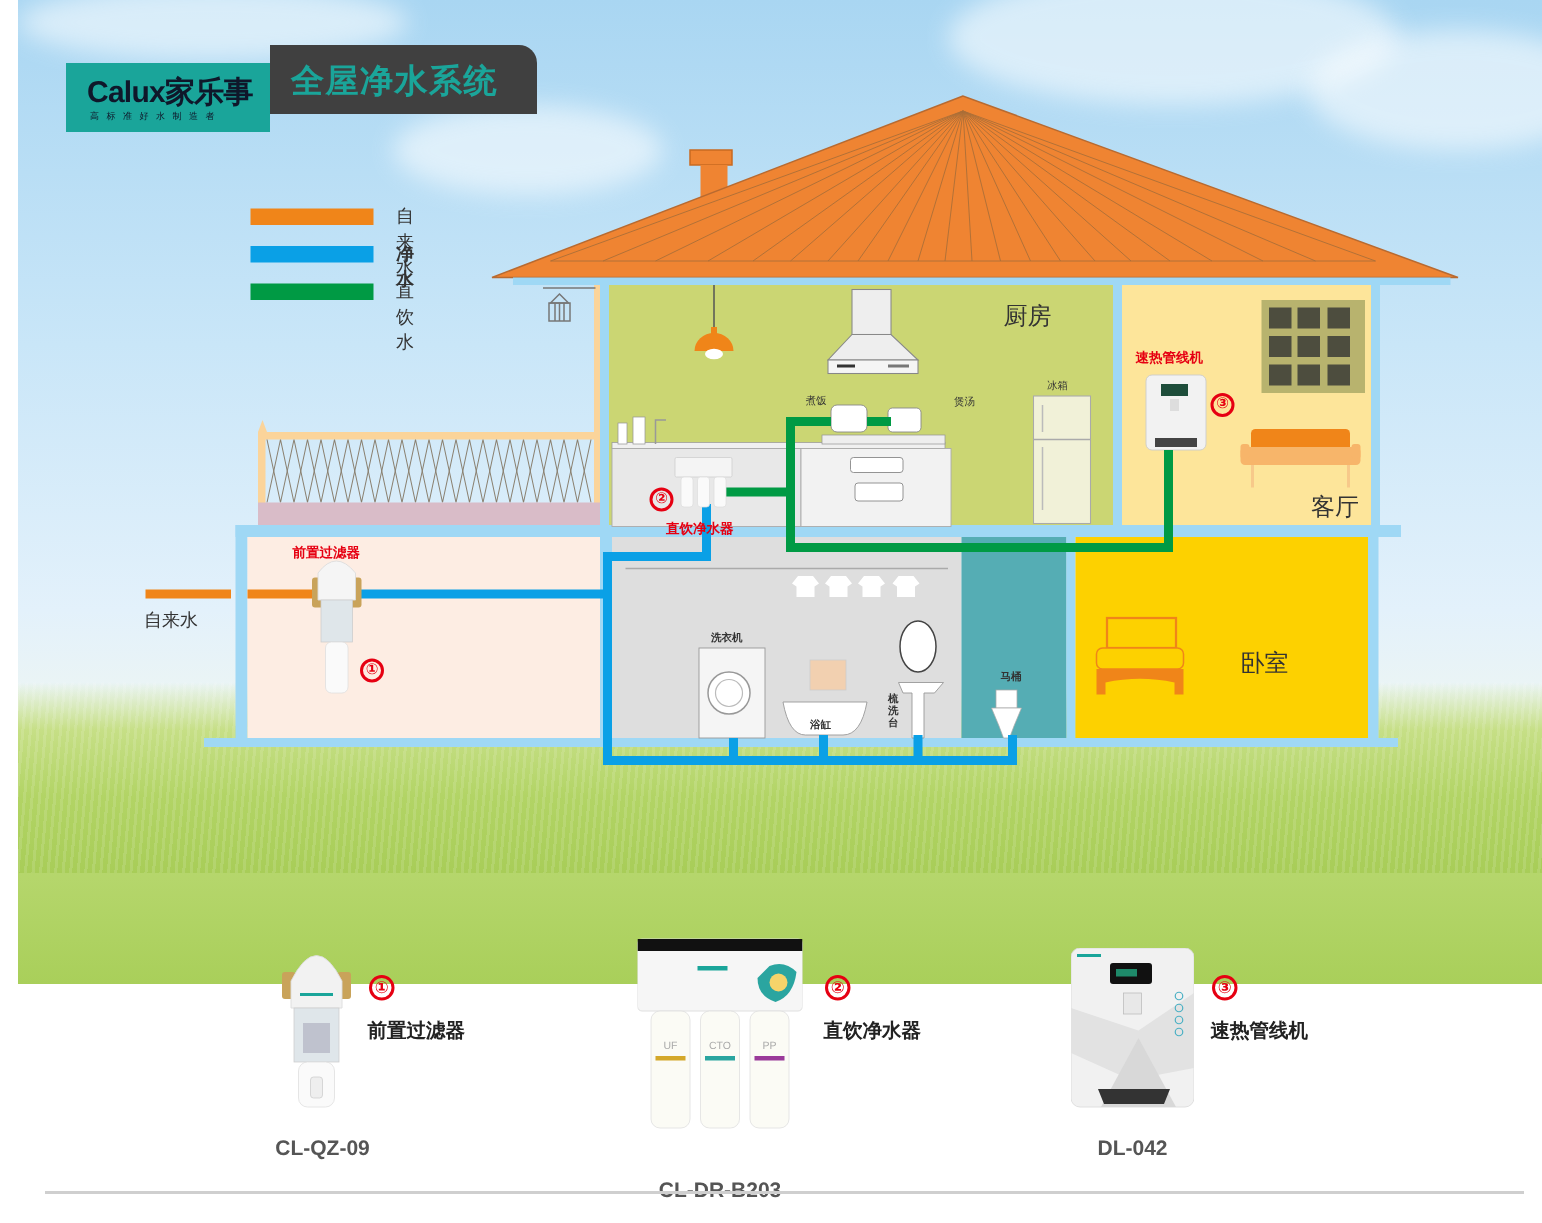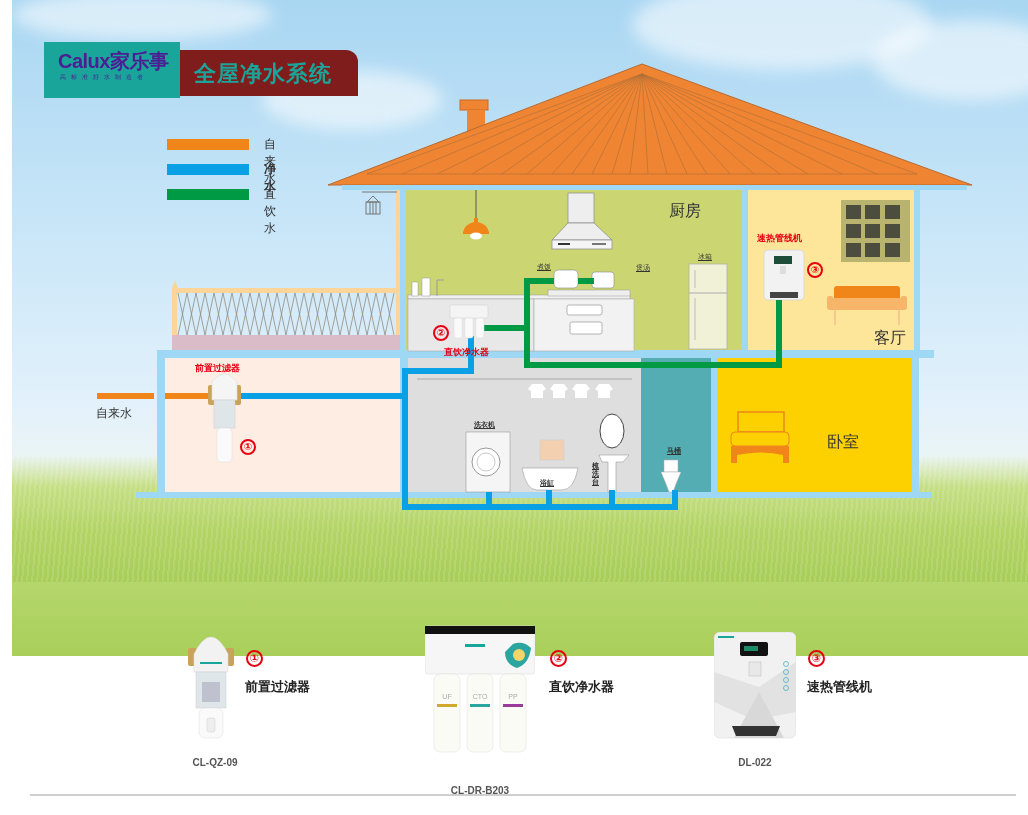--- a/index.html
+++ b/index.html
@@ -6,39 +6,39 @@
   body { width:1028px; height:815px; overflow:hidden; background:#fff; font-family:"DejaVu Sans", sans-serif; position:relative; }
   .abs { position:absolute; }
   #scene { position:absolute; left:12px; top:0; width:1028px; height:656px; overflow:hidden;
     background: linear-gradient(180deg, #a9d6f2 0%, #c9e6f8 35%, #e3f1fb 62%, #eef6f2 74%, #bfdc7a 80%, #a9cf5a 100%); }
   .cloud { position:absolute; background:#fff; border-radius:50%; opacity:0.55; filter:blur(8px); }
   #grass { position:absolute; left:0; top:455px; width:1028px; height:127px;
     background: repeating-linear-gradient(95deg, rgba(255,255,255,0.12) 0 2px, rgba(0,0,0,0) 2px 5px),
                 linear-gradient(180deg, rgba(200,225,140,0) 0%, #c6df86 25%, #b2d465 60%, #a8cd58 100%); }
 
   
-  #brand { left:44px; top:42px; width:136px; height:56px; background:#1aa59a; color:#4c1d95;padding-left:32px; }
+  #brand { left:44px; top:42px; width:136px; height:46px; background:#1aa59a; color:#0f172a;padding-left:32px; }
   #brand .name { position:absolute; left:14px; top:6px; font-size:20px; font-weight:bold; letter-spacing:-0.5px; font-family:"Liberation Sans", sans-serif; }
   #brand .slogan { position:absolute; left:16px; top:31px; font-size:6px; letter-spacing:5px; }
-  #title-box { left:180px; top:50px; width:178px; height:46px; background:#7f1d1d; border-radius:0 12px 0 0; }
+  #title-box { left:180px; top:30px; width:178px; height:46px; background:#404040; border-radius:0 12px 0 0; }
   #title-box span { position:absolute; left:14px; top:9px; font-size:22px; font-weight:bold; color:#1aa59a; letter-spacing:1px; }
 
   
   .legend-bar { position:absolute; left:167px; width:82px; height:11px; }
   .legend-label { position:absolute; left:264px; font-size:12px; color:#333; font-family:"DejaVu Serif", serif; }
   .label-red { position:absolute; color:#e60012; font-size:9px; font-weight:bold; white-space:nowrap; }
   .num-circle { position:absolute; width:16px; height:16px; border:2px solid #e60012; border-radius:50%; color:#e60012; font-size:10px; font-weight:bold; text-align:center; line-height:12px; }
   .room-label { position:absolute; font-size:16px; color:#333; font-family:"DejaVu Serif", serif; }
-  .tiny { position:absolute; font-size:7px; color:#333; font-weight:bold; white-space:nowrap;text-decoration:underline; }
+  .tiny { position:absolute; font-size:7px; color:#333; font-weight:bold; white-space:nowrap; }
 
   
   .prod-img { position:absolute; }
   .prod-name { position:absolute; font-size:13px; font-weight:bold; color:#222; white-space:nowrap; }
   .prod-num { position:absolute; width:17px; height:17px; border:2px solid #e60012; border-radius:50%; color:#e60012; font-size:11px; font-weight:bold; text-align:center; line-height:13px; }
-  .model { position:absolute; font-size:10px; font-weight:bold; color:#555; font-family:"Liberation Sans", sans-serif; text-align:center; }
+  .model { position:absolute; font-size:14px; font-weight:bold; color:#555; font-family:"Liberation Sans", sans-serif; text-align:center; }
   #divider { left:30px; top:794px; width:986px; height:2px; background:#cfcfcf; }
 </style>
 </head>
 <body>
 
 <div id="scene">
   <div class="cloud" style="left:620px;top:-20px;width:300px;height:90px;"></div>
   <div class="cloud" style="left:860px;top:20px;width:200px;height:80px;"></div>
   <div class="cloud" style="left:250px;top:70px;width:180px;height:60px;"></div>
   <div class="cloud" style="left:0px;top:-10px;width:260px;height:50px;"></div>
@@ -315,16 +315,16 @@
     <rect x="30" y="14" width="14" height="5" fill="#1e8a6a"></rect>
     <rect x="35" y="30" width="12" height="14" fill="#e8e8e8" stroke="#bbb" stroke-width="0.5"></rect>
     <circle cx="72" cy="32" r="2.5" fill="none" stroke="#4ab0c4" stroke-width="0.8"></circle>
     <circle cx="72" cy="40" r="2.5" fill="none" stroke="#4ab0c4" stroke-width="0.8"></circle>
     <circle cx="72" cy="48" r="2.5" fill="none" stroke="#4ab0c4" stroke-width="0.8"></circle>
     <circle cx="72" cy="56" r="2.5" fill="none" stroke="#4ab0c4" stroke-width="0.8"></circle>
     <polygon points="18,94 66,94 62,104 22,104" fill="#333"></polygon>
   </svg>
   <div class="prod-num" style="left:808px;top:650px;">③</div>
   <div class="prod-name" style="left:807px;top:678px;">速热管线机</div>
-  <div class="model" style="left:720px;top:757px;width:70px;">DL-022</div>
+  <div class="model" style="left:720px;top:757px;width:70px;">DL-042</div>
 </div>
 
 <div id="divider" class="abs"></div>
 
 </body></html>

